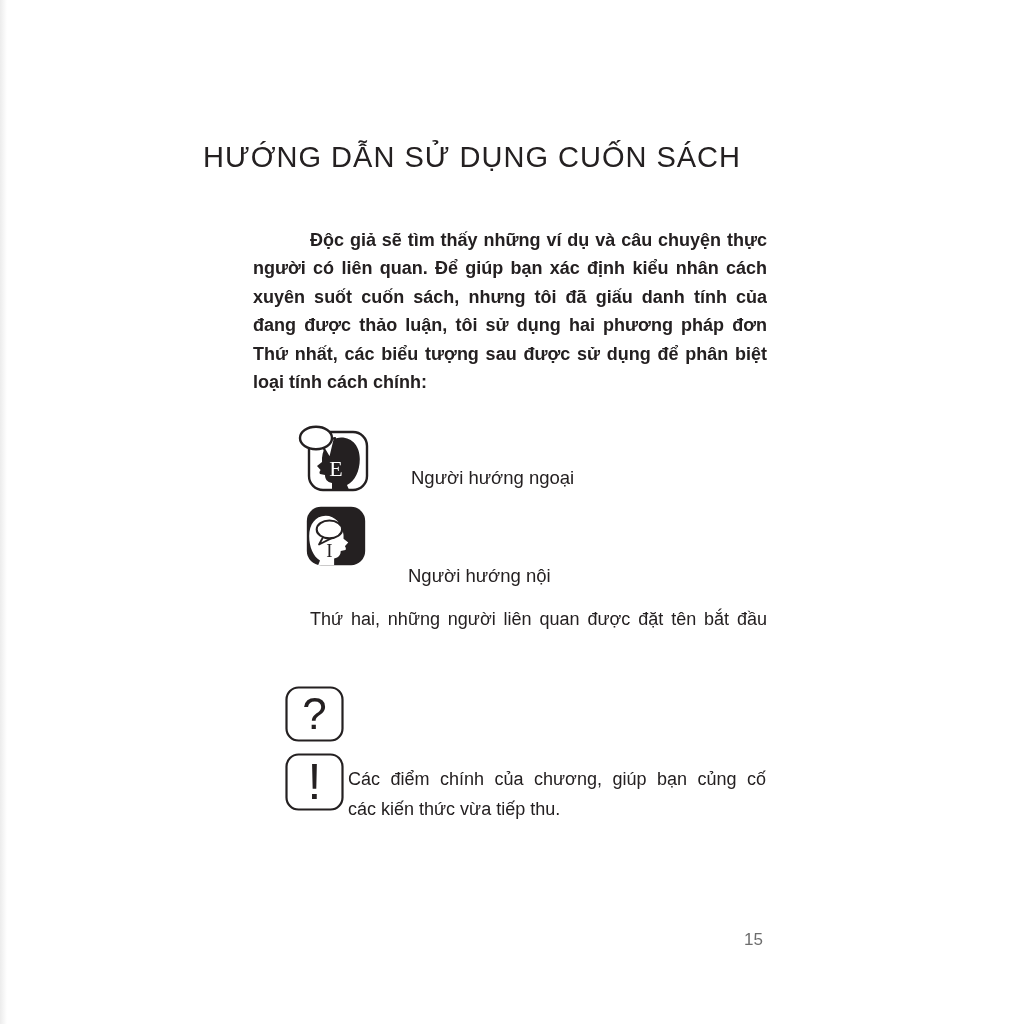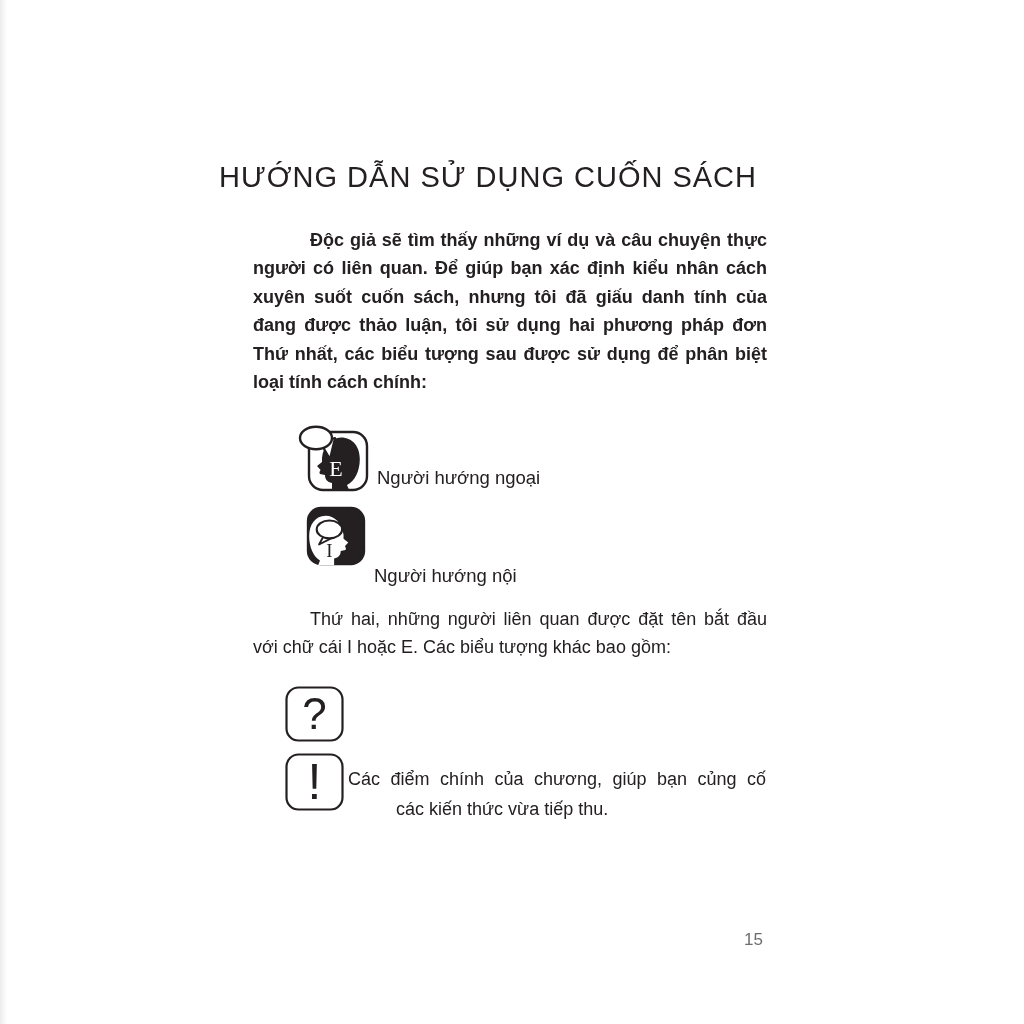--- a/index.html
+++ b/index.html
@@ -18,28 +18,27 @@
     position: absolute;
     left: 0; top: 0; bottom: 0;
     width: 7px;
     background: linear-gradient(to right, #ececec, rgba(255,255,255,0));
     pointer-events: none;
   }
 
   .page-title {
     position: absolute;
     top: 141px;
-    left: 16px;
+    left: 0;
     width: 944px;
     text-align: center;
     font-size: 29px;
     font-weight: 400;
     letter-spacing: 1px;
     color: var(--ink, #242021);
-    margin-top: 20px;
   }
 
   .para {
     position: absolute;
     left: 253px;
     width: 514px;
     font-size: 18px;
     line-height: 28.4px;
     color: var(--ink, #242021);
   }
@@ -54,20 +53,21 @@
     white-space: normal;
   }
   .line.first { text-indent: 57px; }
   .line.last { text-align-last: left; }
 
   .sym-label {
     position: absolute;
     font-size: 18.5px;
     color: var(--ink, #242021);
     white-space: nowrap;
+    margin-left: 34px;
   }
   .label-extrovert { left: 377px; top: 467px; }
   .label-introvert { left: 374px; top: 565px; }
 
   .icon-abs { position: absolute; }
   .icon-extrovert { left: 296px; top: 424px; }
   .icon-introvert { left: 304px; top: 504px; }
   .icon-question  { left: 285px; top: 686px; }
   .icon-exclam    { left: 285px; top: 753px; }
 
@@ -146,32 +146,31 @@
         L15,65 Z"></path>
       <polygon points="22,32 16,43 32,35" fill="#ffffff" stroke="#242021" stroke-width="2" stroke-linejoin="round"></polygon>
       <ellipse cx="27" cy="27" rx="13.5" ry="9.5" fill="#ffffff" stroke="#242021" stroke-width="2.2"></ellipse>
       <text x="27" y="56" font-family="Liberation Serif, serif" font-size="20" fill="#242021" text-anchor="middle">I</text>
     </g>
   </svg>
   <div class="sym-label label-introvert">Người hướng nội</div>
 
   <div class="para para-2">
     <div class="line first">Thứ hai, những người liên quan được đặt tên bắt đầu</div>
-    <div class="line last">với chữ cái I hoặc E. Các biểu tượng khác bao gồm:</div>
   </div>
 
   <svg class="icon-abs icon-question" width="59" height="56" viewBox="0 0 59 56">
     <rect x="1.5" y="1.5" width="56" height="53" rx="12" fill="#ffffff" stroke="#242021" stroke-width="2.2"></rect>
     <text x="29.5" y="43" font-family="Liberation Sans, sans-serif" font-size="44" fill="#242021" text-anchor="middle">?</text>
   </svg>
 
   <svg class="icon-abs icon-exclam" width="59" height="58" viewBox="0 0 59 58">
     <rect x="1.5" y="1.5" width="56" height="55" rx="12" fill="#ffffff" stroke="#242021" stroke-width="2.2"></rect>
     <text x="29.5" y="46" font-family="Liberation Sans, sans-serif" font-size="50" fill="#242021" text-anchor="middle">!</text>
   </svg>
   <div class="callout-label label-exclam">
     <div class="line" style="height:29.5px;">Các điểm chính của chương, giúp bạn củng cố</div>
-    <div class="line last" style="height:29.5px;margin-left:48px;">các kiến thức vừa tiếp thu.</div>
+    <div class="line last" style="height:29.5px;">các kiến thức vừa tiếp thu.</div>
   </div>
 
   <div class="page-number">15</div>
 
 </div>
 
 </body></html>

